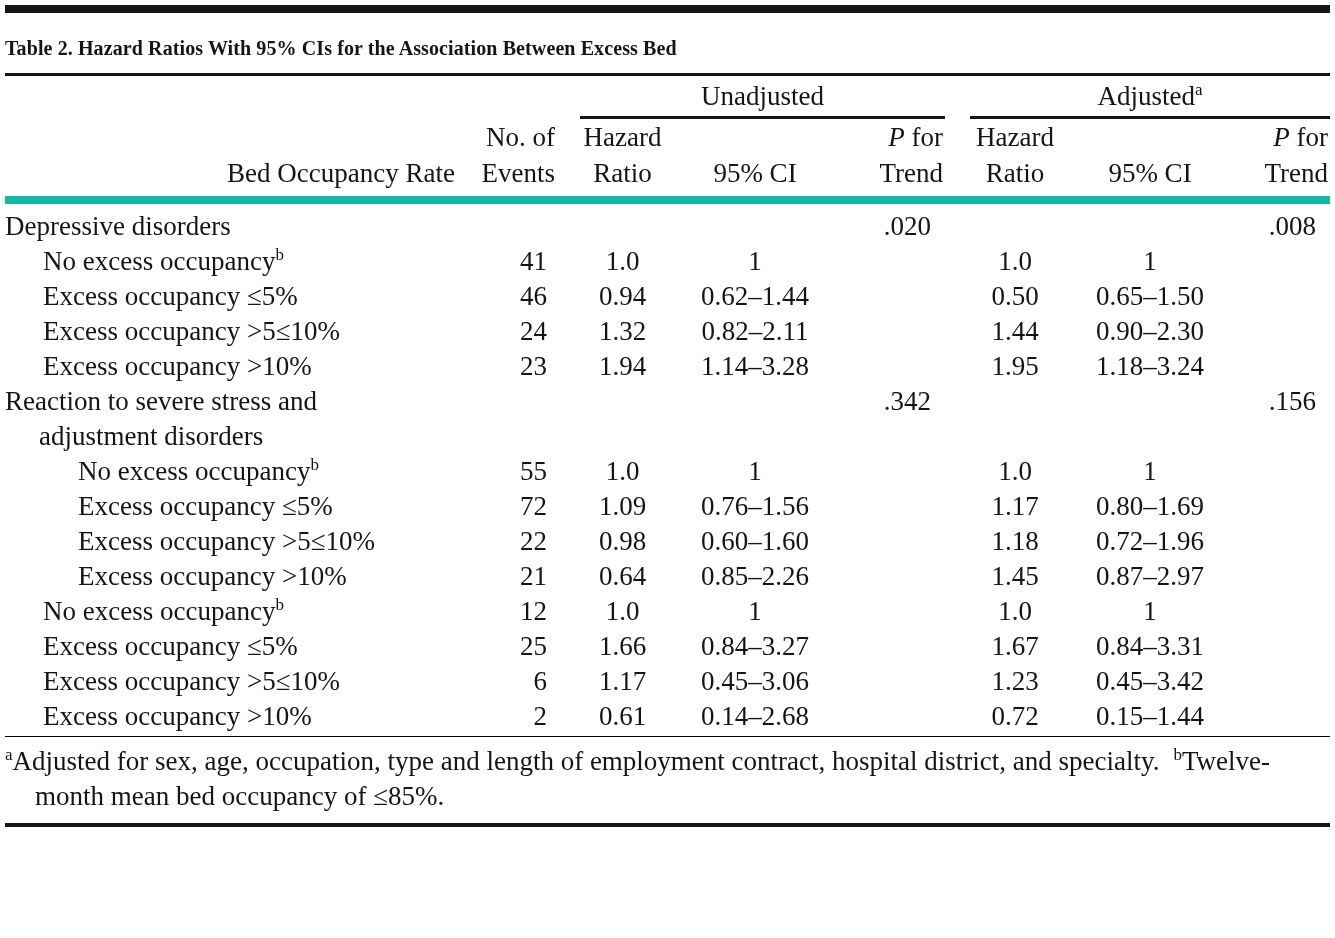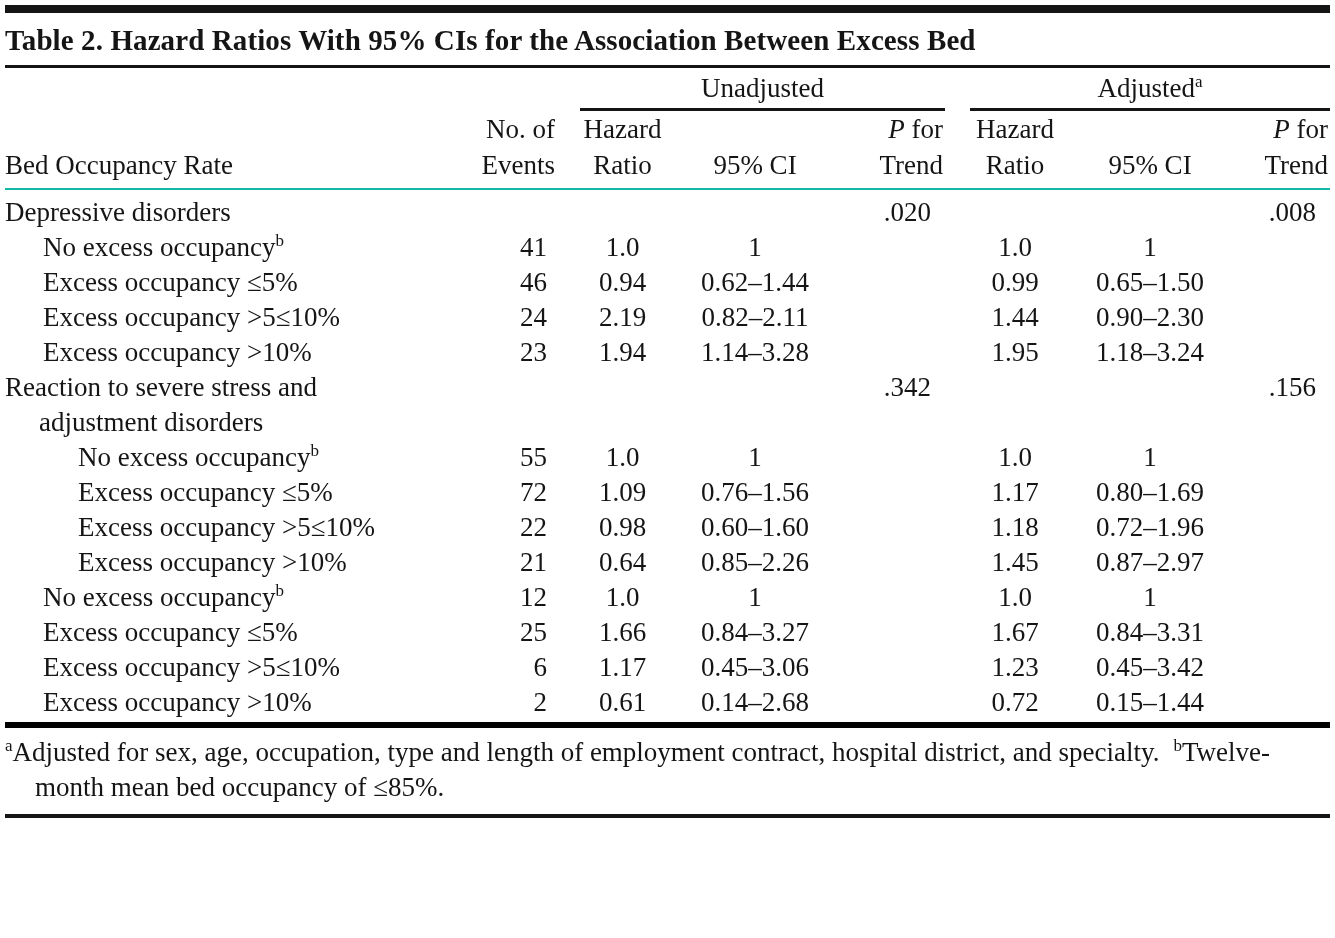--- a/index.html
+++ b/index.html
@@ -8,51 +8,51 @@
     height: 938px;
     background: #ffffff;
     color: #151515;
     font-family: "Liberation Serif", "DejaVu Serif", serif;
     box-sizing: border-box;
     padding: 5px 5px 0 5px;
     overflow: hidden;
   }
   .topbar { height: 8px; background: #151515; }
   .title {
-    margin-top: 8px;
-    font-size: 29px;
+    margin-top: 16px;
+    font-size: 20px;
     line-height: 38px;
     font-weight: bold;
     letter-spacing: 0.1px;
   }
   .title-rule { height: 3px; background: #151515; margin-top: 6px; }
 
   table.htable {
     width: 1325px;
     border-collapse: collapse;
     table-layout: fixed;
     font-size: 27px;
   }
-  thead { border-bottom: 2px solid #14b8a6; }
+  thead { border-bottom: 8px solid #14b8a6; }
   th { font-weight: normal; padding: 0; }
   td { padding: 0; }
 
   
   tr.spanner-row th { vertical-align: bottom; padding-top: 4px; }
   .span-box {
     margin-left: 25px;
     text-align: center;
     border-bottom: 3px solid #151515;
     padding-bottom: 3px;
     line-height: 33px;
   }
 
   
   tr.colhead-row th { vertical-align: bottom; padding-bottom: 5px; line-height: 36px; }
-  .h-stub { text-align: left; }
+  .h-stub { text-align: right; }
   .h-events { text-align: right; }
   .h-hr { padding-left: 15px; }
   .h-ci { text-align: center; padding-left: 10px; }
   .h-p { text-align: right; padding-right: 2px; }
   .it { font-style: italic; }
 
   
   tbody td { line-height: 35px; vertical-align: top; }
   tbody tr:first-child td { padding-top: 5px; }
   .c-label { text-align: left; }
@@ -64,21 +64,21 @@
   .c-ci { text-align: center; padding-left: 10px; }
   .c-p { text-align: right; padding-right: 14px; font-family: Liberation Serif, serif; }
 
   sup {
     font-size: 17px;
     line-height: 0;
     vertical-align: 10px;
   }
 
   .footnote-block {
-    border-top: 6px solid #000000;
+    border-top: 1px solid #000000;
     margin-top: 2px;
     padding: 7px 0 9px 0;
   }
   .footnote {
     margin: 0;
     font-size: 27px;
     line-height: 35px;
     padding-left: 30px;
     text-indent: -30px;
   }
@@ -169,28 +169,28 @@
           <td class="c-hr">1.0</td>
           <td class="c-ci">1</td>
           <td class="c-p"></td>
         </tr>
         <tr>
           <td class="c-label ind1"><span>Excess occupancy ≤5%</span></td>
           <td class="c-events">46</td>
           <td class="c-hr">0.94</td>
           <td class="c-ci">0.62–1.44</td>
           <td class="c-p"></td>
-          <td class="c-hr">0.99</td>
+          <td class="c-hr">0.50</td>
           <td class="c-ci">0.65–1.50</td>
           <td class="c-p"></td>
         </tr>
         <tr>
           <td class="c-label ind1"><span>Excess occupancy &gt;5≤10%</span></td>
           <td class="c-events">24</td>
-          <td class="c-hr">2.19</td>
+          <td class="c-hr">1.32</td>
           <td class="c-ci">0.82–2.11</td>
           <td class="c-p"></td>
           <td class="c-hr">1.44</td>
           <td class="c-ci">0.90–2.30</td>
           <td class="c-p"></td>
         </tr>
         <tr>
           <td class="c-label ind1"><span>Excess occupancy &gt;10%</span></td>
           <td class="c-events">23</td>
           <td class="c-hr">1.94</td>

